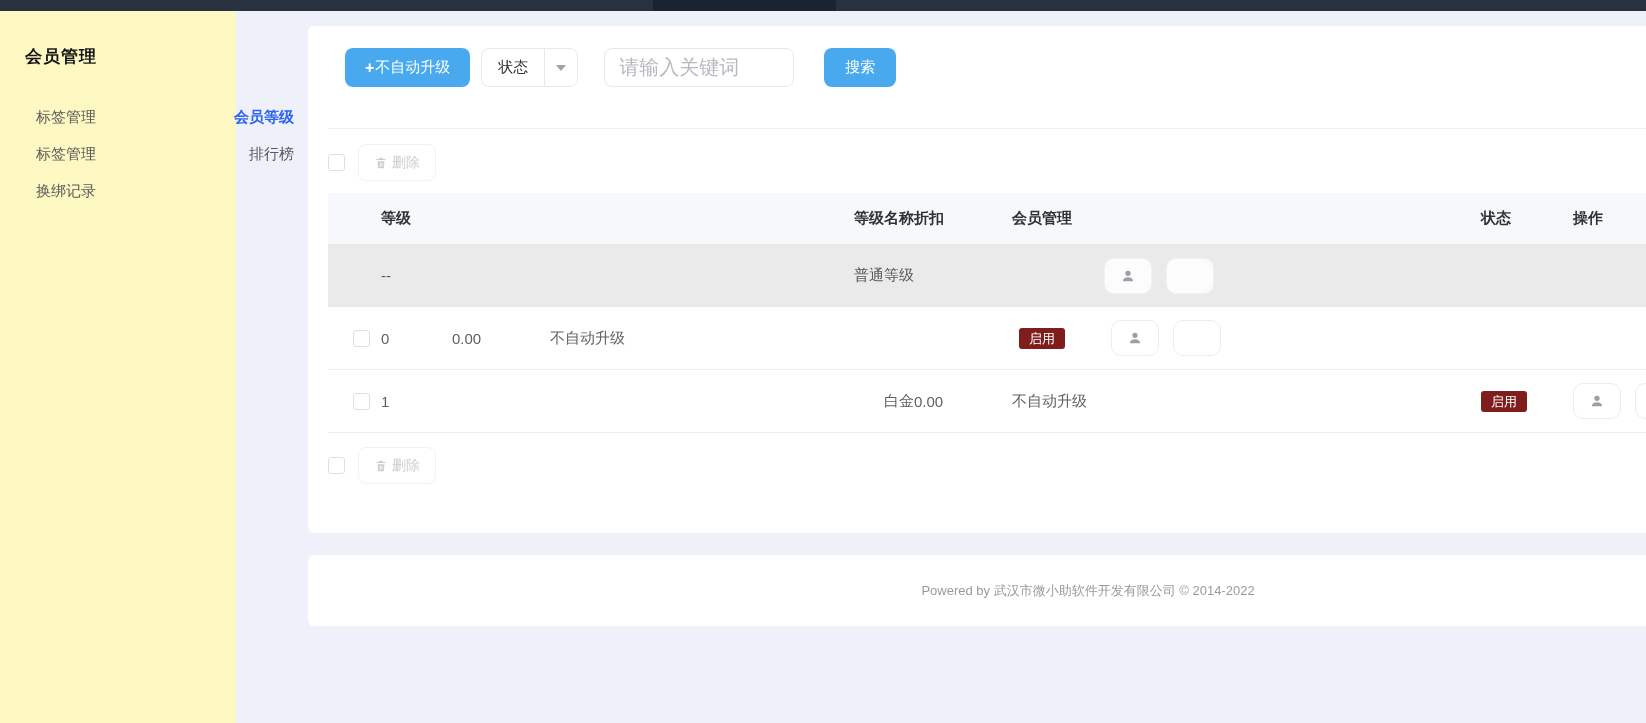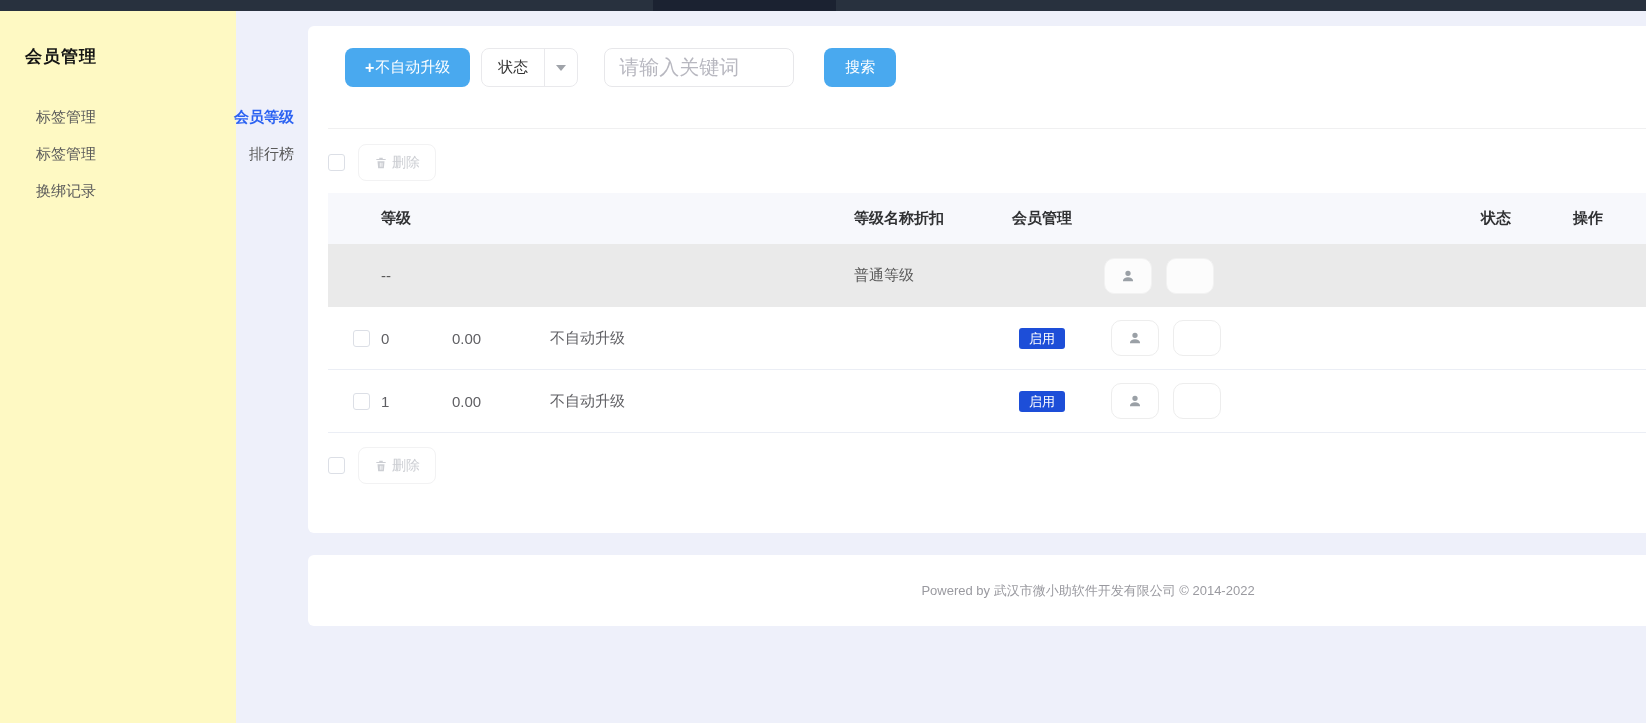--- a/index.html
+++ b/index.html
@@ -68,21 +68,21 @@
   .t-body-row { height:63px; font-size:15px; color:#5f5f63; border-bottom:1px solid #ebeef5; background:#fff; }
   .t-body-row.highlight { background:#eaeaea; border-bottom:none; color:#5a5a5a; }
   .c-check { width:28px; display:flex; align-items:center; }
   .c-level { width:71px; }
   .c-name { width:462px;text-align:right; }
   .c-discount { width:98px; }
   .c-cond { width:469px; }
   .c-status { width:92px; }
   .c-actions { flex:1; display:flex; align-items:center; }
   .badge-on {
-    display:inline-block; background:#1d4ed8; color:#fff; font-size:13px;
+    display:inline-block; background:#7f1d1d; color:#fff; font-size:13px;
     padding:4px 10px; border-radius:3px; line-height:1; cursor:pointer;
   }
   .icon-btn {
     width:48px; height:36px; border-radius:10px; border:1px solid #ededed; background:#fff;
     display:inline-flex; align-items:center; justify-content:center; cursor:pointer;
   }
   .icon-btn + .icon-btn { margin-left:14px; }
   .highlight .icon-btn { background:#fcfcfc; border-color:#f2f2f2; }
   
   .footer-band {
@@ -184,20 +184,21 @@
           </button>
           <button class="icon-btn"></button>
         </span>
       </div>
 
       <div class="t-row t-body-row">
         <span class="c-check">
           <span class="checkbox"></span>
         </span>
         <span class="c-level">1</span>
+        <span class="c-name">白金</span>
         <span class="c-discount">0.00</span>
         <span class="c-cond">不自动升级</span>
         <span class="c-status">
           <span class="badge-on">启用</span>
         </span>
         <span class="c-actions">
           <button class="icon-btn">
             <svg width="16" height="16" viewBox="0 0 24 24" fill="#9aa0a6">
                 <path d="M12 12a4 4 0 1 0 0-8 4 4 0 0 0 0 8zm0 2c-4.2 0-7.5 2.1-7.5 4.7V20h15v-1.3c0-2.6-3.3-4.7-7.5-4.7z"></path>
               </svg>

